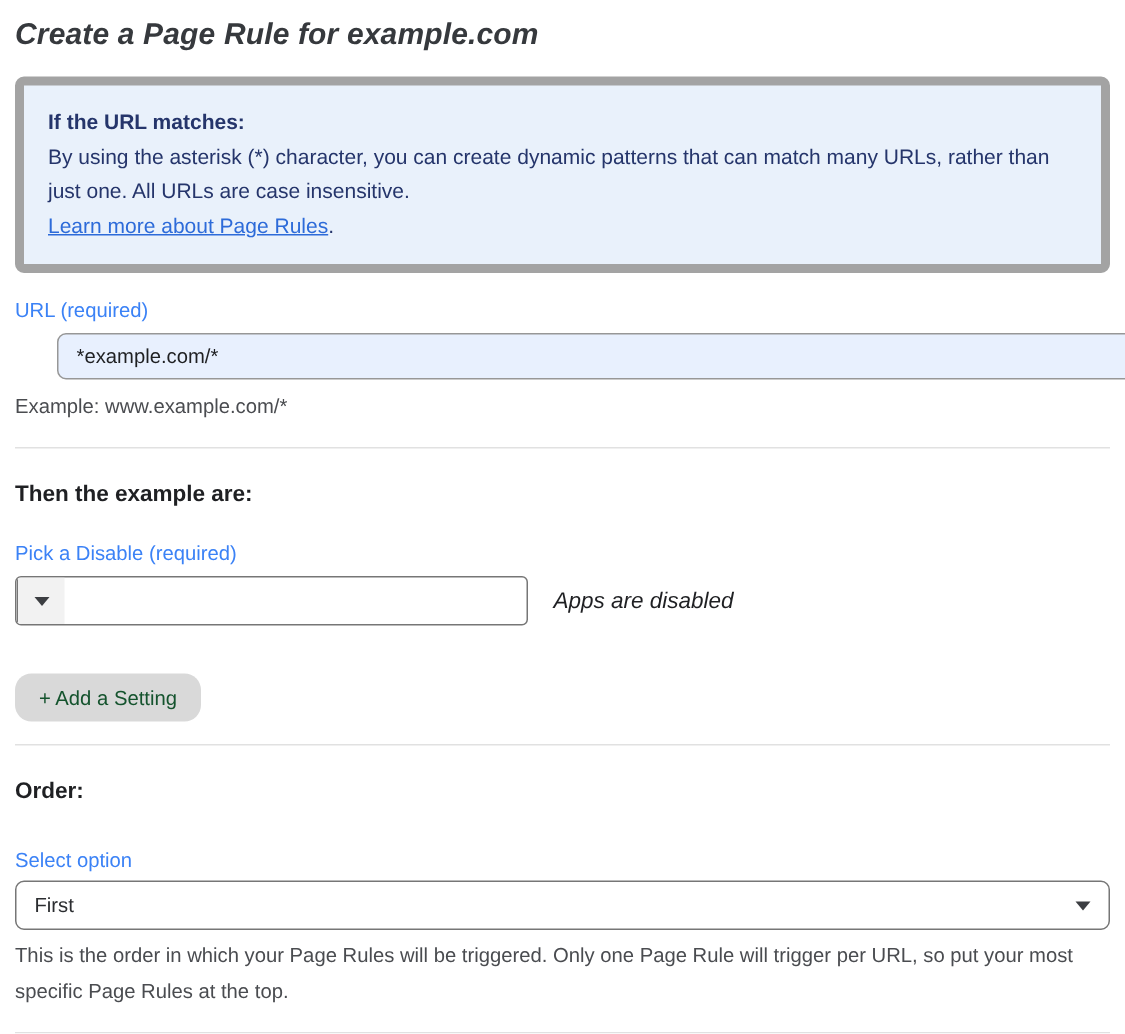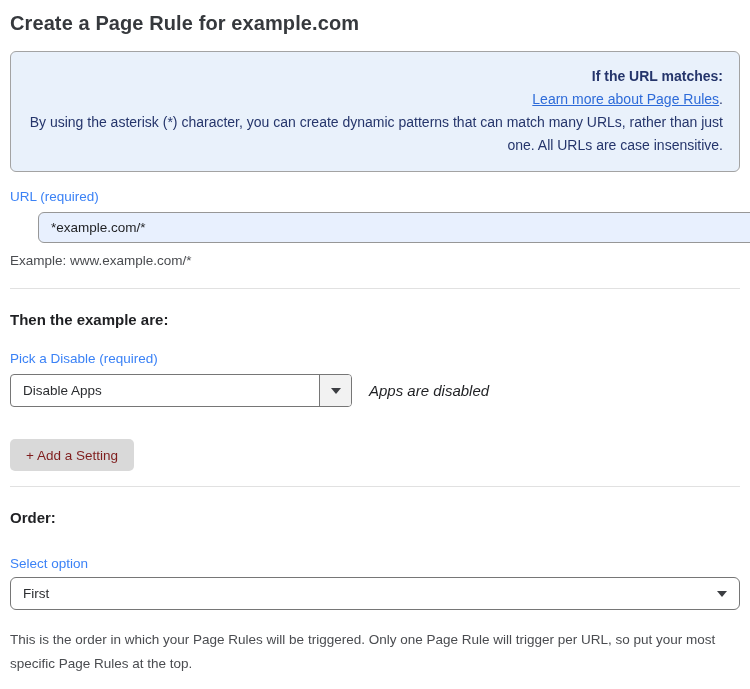--- a/index.html
+++ b/index.html
@@ -11,32 +11,32 @@
     color: #202225;
     padding: 10px;
     overflow: hidden;
   }
   .page-title {
     font-size: 20px;
     font-weight: 700;
     color: #36393d;
     margin: 2px 0 16px 0;
     letter-spacing: 0.1px;
+    font-style: italic;
   }
   
   .callout {
     background: #e9f1fb;
-    border: 1px solid #a3a3a3;
+    border: 6px solid #a3a3a3;
     border-radius: 6px;
     padding: 13px 16px 14px 16px;
     margin-bottom: 17px;
     color: #25356b;
     font-size: 14px;
     line-height: 23px;
-    text-align: right;
   }
   .callout-heading { font-weight: 700; }
   .callout-link {
     color: #2d6bd9;
     text-decoration: underline;
     cursor: pointer;
   }
   .callout-link-suffix { color: #25356b; }
   
   .field-label {
@@ -127,35 +127,35 @@
     align-items: center;
     justify-content: center;
     height: 32px;
     padding: 0 16px;
     border: none;
     border-radius: 5px;
     font-family: "Liberation Sans", "DejaVu Sans", sans-serif;
     font-size: 13.5px;
     cursor: pointer;
   }
-  .btn-gray { background: #d9d9d9; color: #7f1d1d; }
+  .btn-gray { background: #d9d9d9; color: #14532d; border-radius: 11px; }
   .btn-blue { background: #1b6ce9; color: #ffffff; }
   .add-setting-btn { margin-bottom: 0; }
   
   .order-select {
     display: flex;
     align-items: center;
     width: 100%;
     height: 33px;
     background: #ffffff;
     border: 1px solid #767676;
     border-radius: 6px;
     padding: 0 12px;
     cursor: pointer;
-    margin-bottom: 18px;
+    margin-bottom: 5px;
   }
   .order-select-value {
     flex: 1;
     font-size: 13.5px;
     color: #2b2d30;
   }
   .footer-actions {
     display: flex;
     gap: 10px;
     margin-top: 16px;
@@ -164,36 +164,35 @@
 </style>
 </head>
 <body>
 
 
 
 <h1 class="page-title">Create a Page Rule for example.com</h1>
 
 <div class="callout">
   <div class="callout-heading">If the URL matches:</div>
+  <div><span>By using the asterisk (*) character, you can create dynamic patterns that can match many URLs, rather than just one. All URLs are case insensitive.</span></div>
   <div><a class="callout-link">Learn more about Page Rules</a><span class="callout-link-suffix">.</span></div>
-  <div><span>By using the asterisk (*) character, you can create dynamic patterns that can match many URLs, rather than just one. All URLs are case insensitive.</span></div>
 </div>
 
 <label class="field-label">URL (required)</label>
 <input class="url-input" type="text" value="*example.com/*" style="">
 <div class="helper-text">Example: www.example.com/*</div>
 
 <hr class="divider">
 
 <h2 class="section-heading">Then the example are:</h2>
 
 <label class="field-label">Pick a Disable (required)</label>
 <div class="setting-row">
   <div class="dropdown">
-    <div class="dropdown-value">Disable Apps</div>
     <div class="dropdown-caret-btn">
       <span class="caret"></span>
     </div>
   </div>
   <div class="status-text">Apps are disabled</div>
 </div>
 
 <button class="btn btn-gray add-setting-btn">+ Add a Setting</button>
 
 <hr class="divider">

